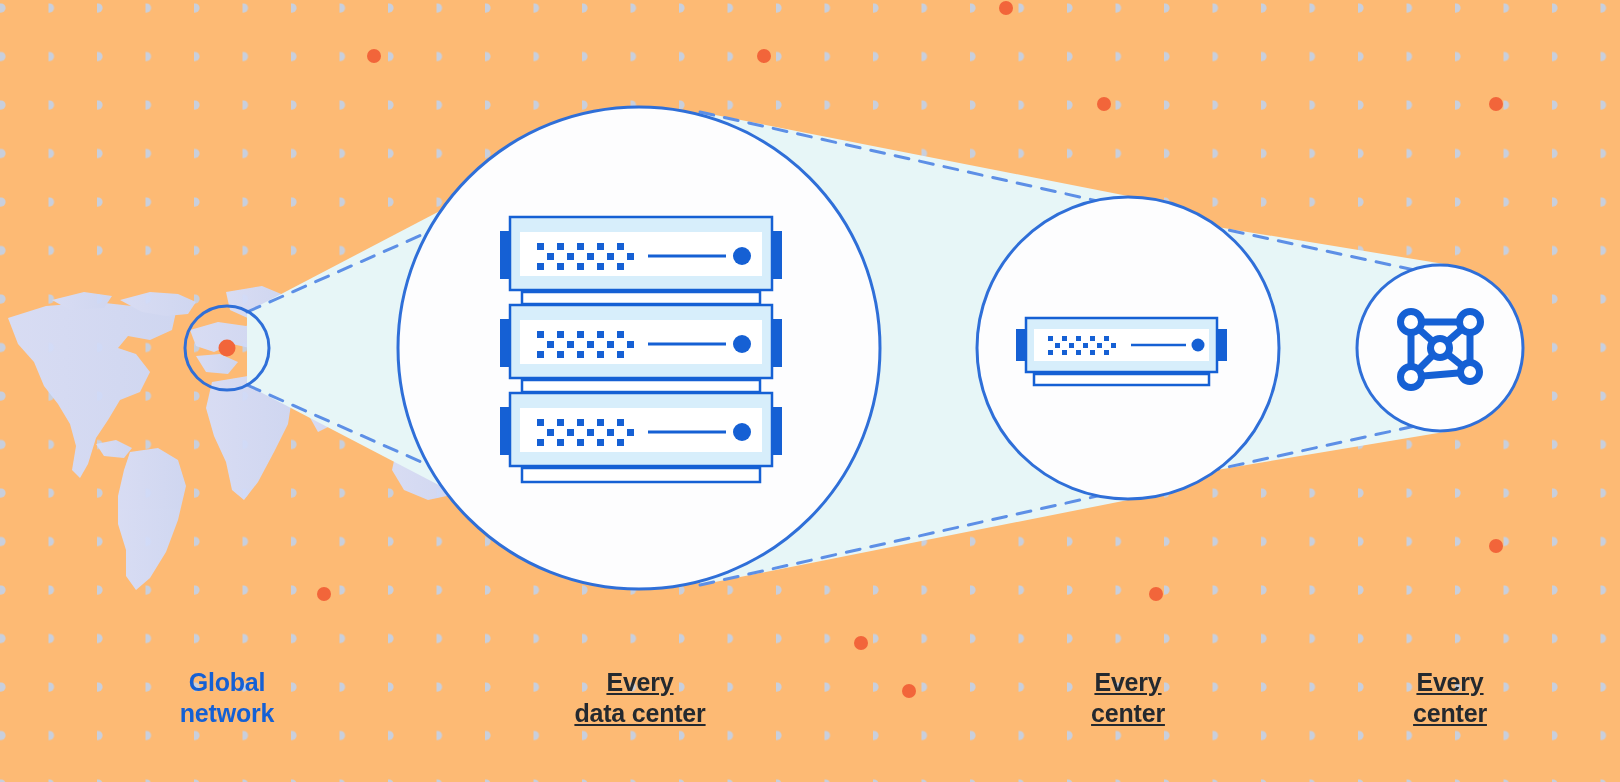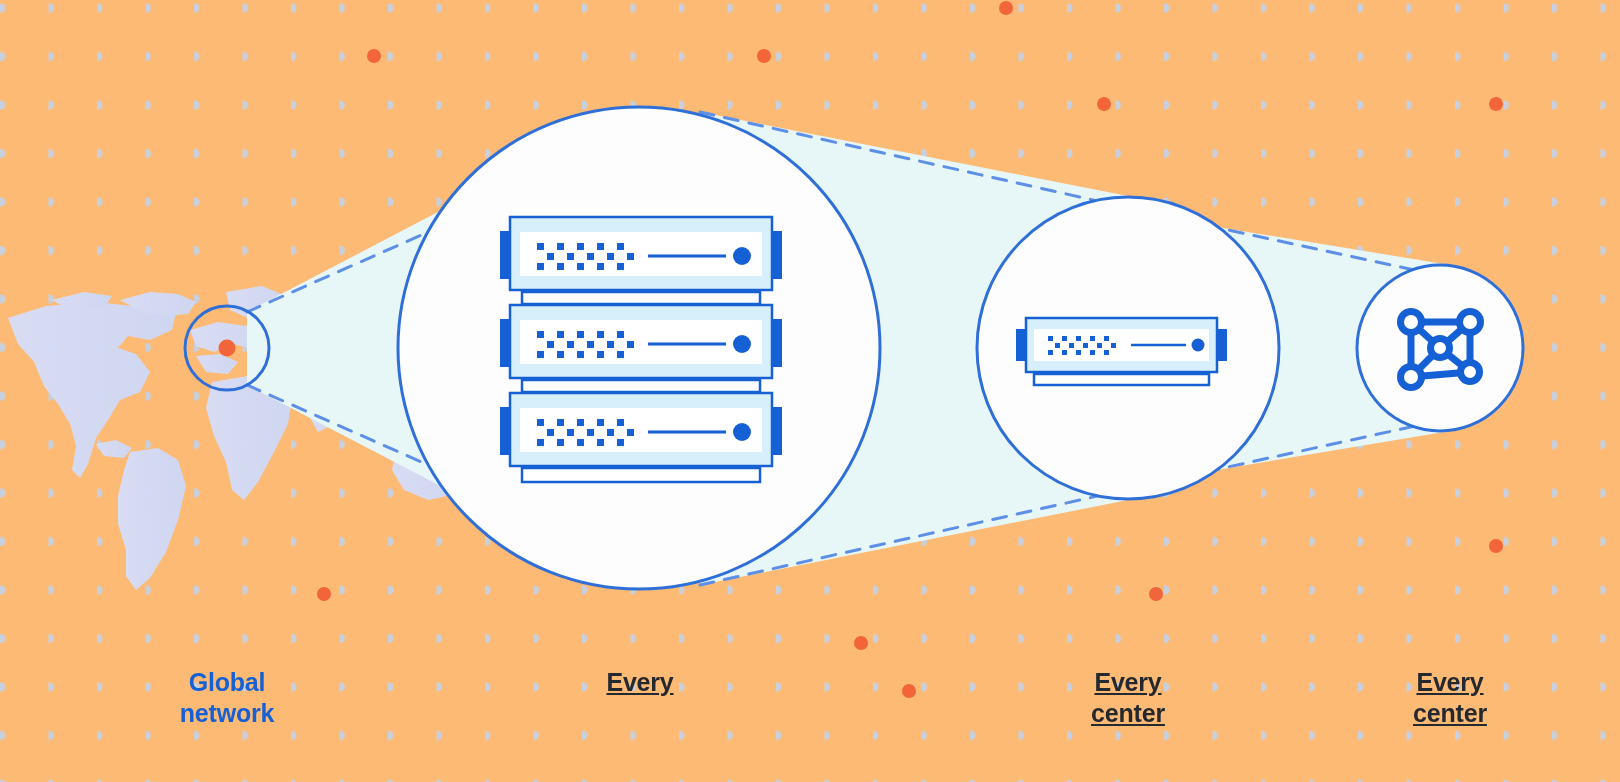--- a/index.html
+++ b/index.html
@@ -250,20 +250,21 @@
     </g>
   </svg>
 
   <div class="label accent" style="left:127px;top:667px;width:200px;">
     <div>Global</div>
     <div>network</div>
   </div>
 
   <div class="label dark" style="left:509px;top:667px;width:262px;">
     <div>Every</div>
+    <div>data center</div>
   </div>
 
   <div class="label dark" style="left:1028px;top:667px;width:200px;">
     <div>Every</div>
     <div>center</div>
   </div>
 
   <div class="label dark" style="left:1350px;top:667px;width:200px;">
     <div>Every</div>
     <div>center</div>

